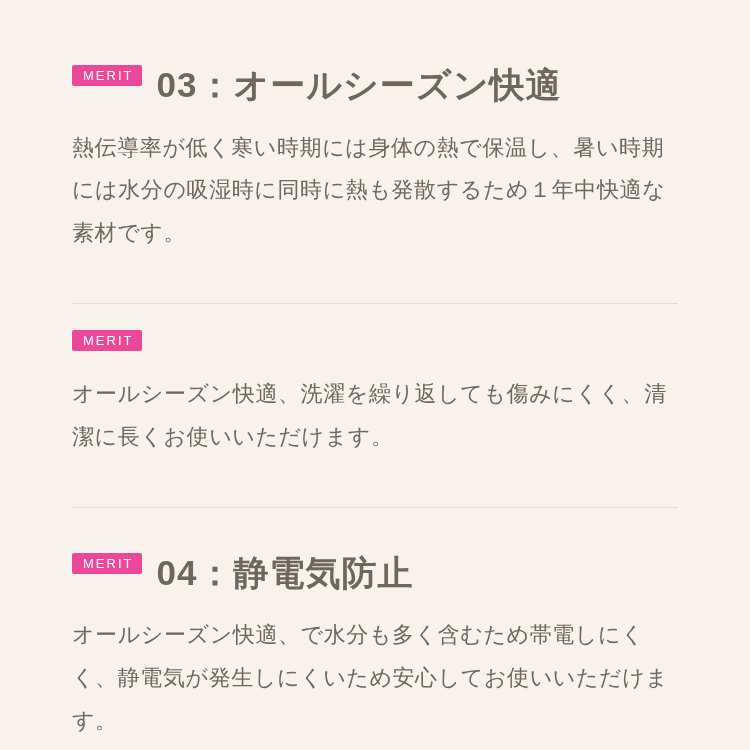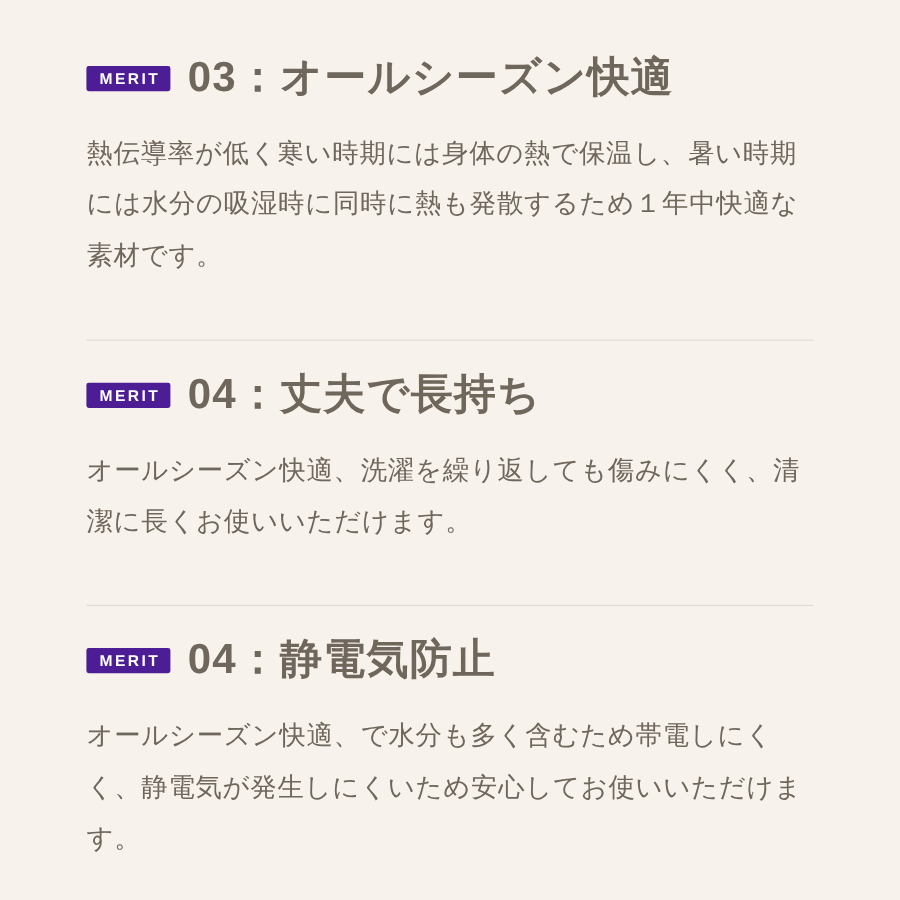--- a/index.html
+++ b/index.html
@@ -25,37 +25,38 @@
   .merit-block {
     padding: 0;
   }
   .merit-head {
     display: flex;
     align-items: center;
     gap: 14px;
     margin-bottom: 14px;
   }
   .badge {
-    background: #4c1d95;
+    background: #ec4899;
     color: #ffffff;
     font-size: 13px;
     letter-spacing: 2px;
-    font-weight: bold;
+    font-weight: normal;
     padding: 4px 9px 4px 11px;
     line-height: 1;
     border-radius: 2px;
     display: inline-block;
   }
   .merit-title {
     font-size: 35px;
     font-weight: bold;
     color: #6f665c;
     letter-spacing: 1px;
     line-height: 1.1;
     white-space: nowrap;
+    margin-top: 20px;
   }
   .merit-body {
     font-size: 22px;
     line-height: 1.95;
     color: #6f665c;
     letter-spacing: 0.6px;
   }
   .divider {
     border: 0;
     border-top: 1px solid #e2dbd2;
@@ -74,21 +75,20 @@
       <span class="merit-title">03：オールシーズン快適</span>
     </div>
     <p class="merit-body">熱伝導率が低く寒い時期には身体の熱で保温し、暑い時期には水分の吸湿時に同時に熱も発散するため１年中快適な素材です。</p>
   </div>
 
   <hr class="divider">
 
   <div class="merit-block">
     <div class="merit-head">
       <span class="badge">MERIT</span>
-      <span class="merit-title">04：丈夫で長持ち</span>
     </div>
     <p class="merit-body">オールシーズン快適、洗濯を繰り返しても傷みにくく、清潔に長くお使いいただけます。</p>
   </div>
 
   <hr class="divider">
 
   <div class="merit-block">
     <div class="merit-head">
       <span class="badge">MERIT</span>
       <span class="merit-title">04：静電気防止</span>

